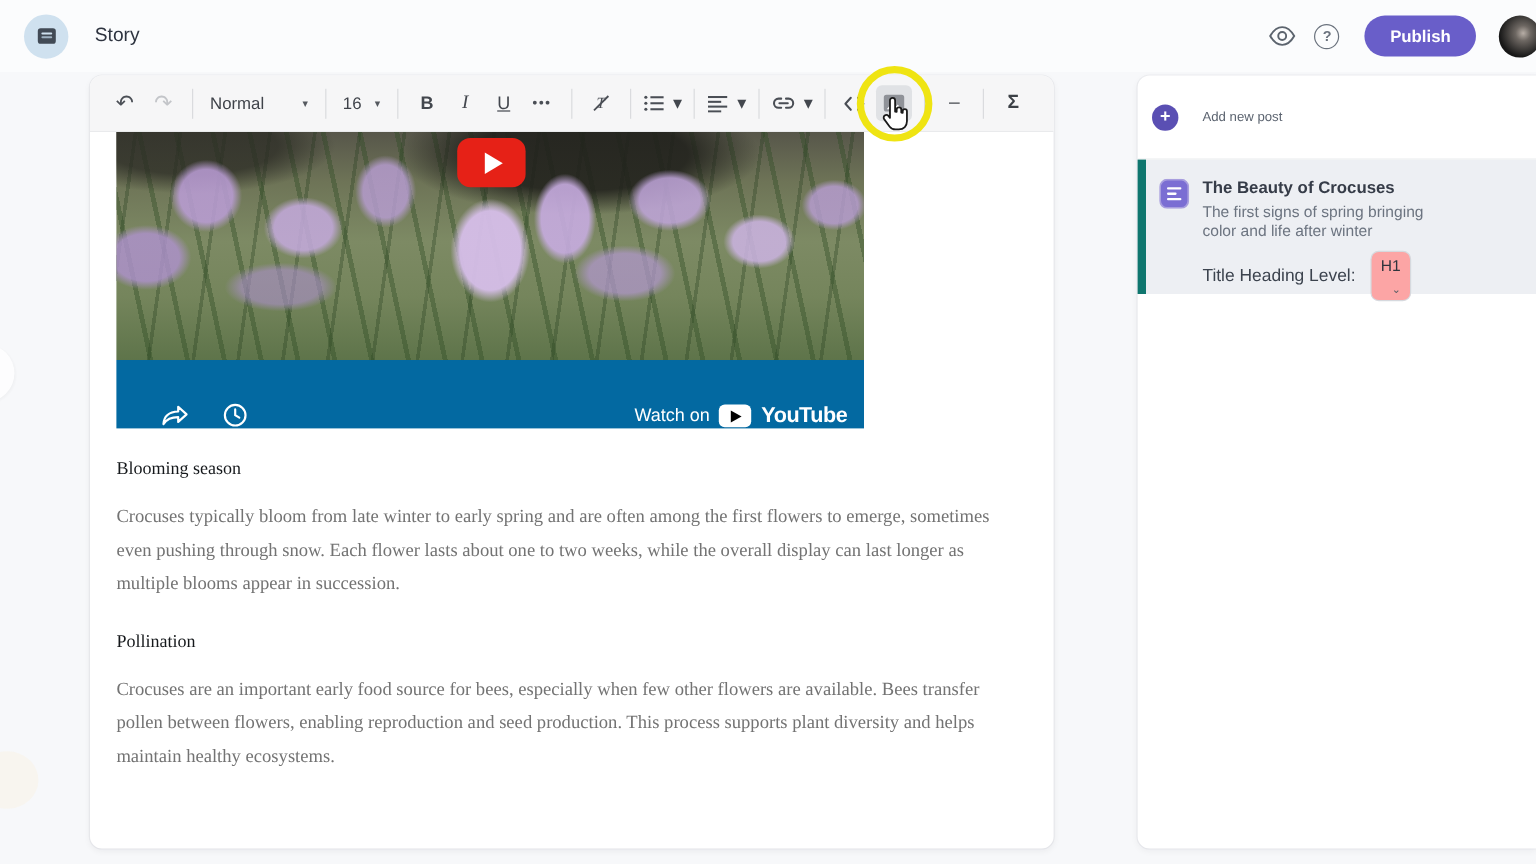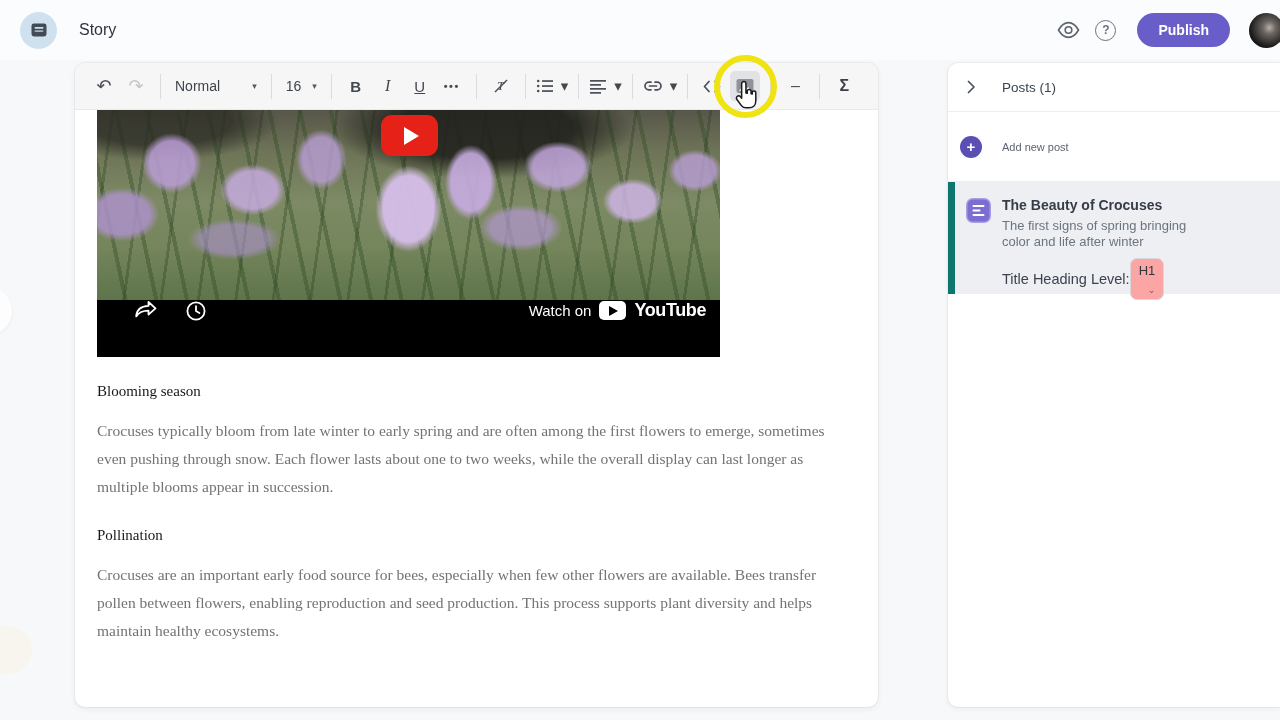--- a/index.html
+++ b/index.html
@@ -62,22 +62,22 @@
       radial-gradient(ellipse 60px 26px at 22% 68%, rgba(172,144,204,.6) 0 55%, rgba(172,144,204,0) 78%),
       radial-gradient(ellipse 150px 50px at 62% 10%, rgba(30,30,26,.85) 0 60%, rgba(30,30,26,0) 100%),
       radial-gradient(ellipse 120px 40px at 10% 6%, rgba(40,40,34,.7) 0 60%, rgba(40,40,34,0) 100%),
       repeating-linear-gradient(78deg, rgba(44,74,34,0) 0 26px, rgba(44,74,34,.38) 26px 30px),
       repeating-linear-gradient(-82deg, rgba(32,58,26,0) 0 34px, rgba(32,58,26,.3) 34px 37px),
       linear-gradient(180deg,#57564a 0%,#6e7457 22%,#7d8a64 48%,#75855c 72%,#5e744a 100%);}
   .yt-play{position:absolute;left:50%;top:5px;width:57px;height:41px;margin-left:-28px;border:none;
            background:#e62117;border-radius:11px;display:flex;align-items:center;justify-content:center;cursor:pointer;}
   .yt-play .tri{width:0;height:0;border-left:15px solid #fff;border-top:9px solid transparent;
                 border-bottom:9px solid transparent;margin-left:4px;}
-  .video-bar{position:absolute;left:0;right:0;bottom:0;height:57px;background:#000000;
-             display:flex;align-items:flex-start;padding:0 14px 0 36px;box-sizing:border-box;gap:26px;}
+  .video-bar{position:absolute;left:0;right:0;bottom:0;height:57px;background:#0369a1;
+             display:flex;align-items:flex-end;padding:0 14px 0 36px;box-sizing:border-box;gap:26px;}
   .watch{margin-left:auto;display:flex;align-items:center;gap:8px;color:#fff;cursor:pointer;}
   .watch .wtxt{font-size:15px;}
   .yt-logo{position:relative;width:27px;height:19px;background:#fff;border-radius:5px;
            display:flex;align-items:center;justify-content:center;}
   .yt-logo .tri{width:0;height:0;border-left:9px solid #000;border-top:5.5px solid transparent;
                 border-bottom:5.5px solid transparent;margin-left:2px;}
   .yt-word{font-size:18px;font-weight:700;letter-spacing:-0.4px;}
   h2.section{font-family:"Liberation Serif",serif;font-weight:400;font-size:15px;color:#15181b;
              margin:26px 0 0;}
   p.body{font-family:"Liberation Serif",serif;font-size:15.5px;line-height:28px;color:#737373;
@@ -91,21 +91,21 @@
   .sb-row2{height:69px;border-bottom:1px solid #edeef1;display:flex;align-items:center;
            padding:0 12px;gap:20px;cursor:pointer;}
   .plus-circ{width:22px;height:22px;border-radius:50%;background:#5a4fb3;color:#fff;display:flex;
              align-items:center;justify-content:center;font-size:15px;font-weight:600;line-height:1;}
   .sb-add{font-size:11px;color:#5c6470;}
   .post-card{position:relative;height:112px;background:#edeff3;border-left:7px solid #0f766e;
              padding:15px 14px 0 47px;box-sizing:border-box;cursor:pointer;}
   .post-ic{position:absolute;left:11px;top:16px;}
   .post-title{font-size:14px;font-weight:700;color:#363c48;}
   .post-sub{font-size:13px;line-height:15.5px;color:#6c7480;margin-top:5px;width:200px;}
-  .hl-row{display:flex;align-items:center;margin-top:9px;}
+  .hl-row{display:flex;align-items:center;gap:12px;margin-top:9px;}
   .hl-label{font-size:14.5px;color:#3c434e;}
   .hsel{display:flex;align-items:flex-end;gap:7px;background:#fca5a5;border:1px solid #d6d9de;
         border-radius:7px;padding:4px 8px;cursor:pointer;flex-direction:column;}
   .hsel .hval{font-size:13px;color:#2f353d;}
   .hsel .car{font-size:9px;color:#5a5f66;}
   
   .left-tab{position:absolute;left:-14px;top:287px;width:26px;height:48px;background:#fff;
             border-radius:0 24px 24px 0;box-shadow:1px 1px 3px rgba(0,0,0,.05);opacity:.8;}
   .left-blob{position:absolute;left:-20px;top:626px;width:52px;height:48px;border-radius:50%;
              background:#f9f2e6;opacity:.55;}
@@ -259,26 +259,20 @@
       </div>
 
       <h2 class="section">Blooming season</h2>
       <p class="body">Crocuses typically bloom from late winter to early spring and are often among the first flowers to emerge, sometimes even pushing through snow. Each flower lasts about one to two weeks, while the overall display can last longer as multiple blooms appear in succession.</p>
       <h2 class="section">Pollination</h2>
       <p class="body">Crocuses are an important early food source for bees, especially when few other flowers are available. Bees transfer pollen between flowers, enabling reproduction and seed production. This process supports plant diversity and helps maintain healthy ecosystems.</p>
     </div>
   </section>
 
   <aside class="sidebar">
-    <div class="sb-row1">
-      <svg width="9" height="14" viewBox="0 0 9 14">
-        <polyline points="1.5,1.5 7,7 1.5,12.5" fill="none" stroke="#4a5260" stroke-width="1.7" stroke-linecap="round" stroke-linejoin="round"></polyline>
-      </svg>
-      <span class="sb-title">Posts (1)</span>
-    </div>
     <div class="sb-row2">
       <span class="plus-circ">+</span>
       <span class="sb-add">Add new post</span>
     </div>
     <div class="post-card">
       <span class="post-ic">
         <svg width="25" height="25" viewBox="0 0 25 25">
           <rect x="0.75" y="0.75" width="23.5" height="23.5" rx="6" fill="#7b6ed3" stroke="#a89ede" stroke-width="1.5"></rect>
           <rect x="6.5" y="7" width="12" height="1.9" rx="0.9" fill="#ffffff"></rect>
           <rect x="6.5" y="11.5" width="8" height="1.9" rx="0.9" fill="#ffffff"></rect>

